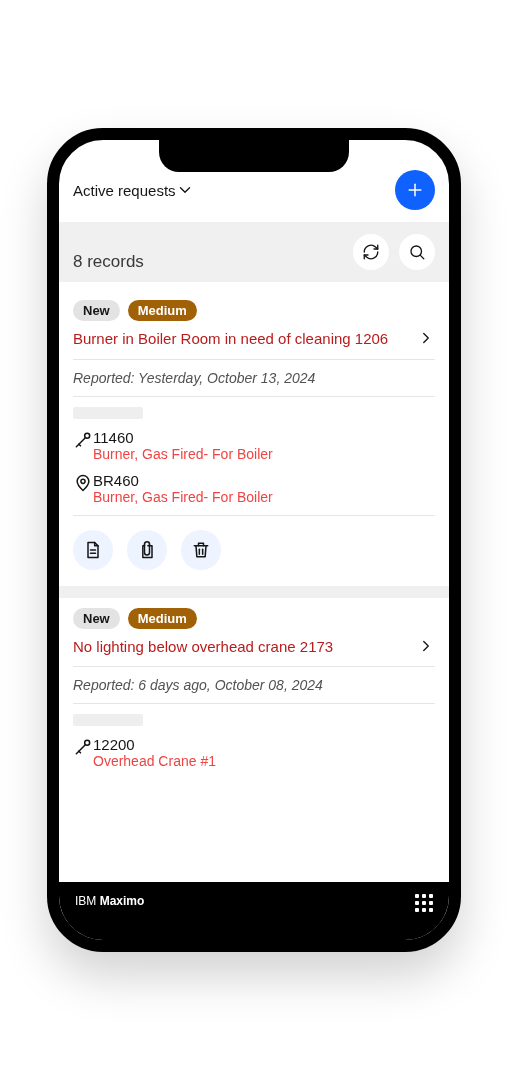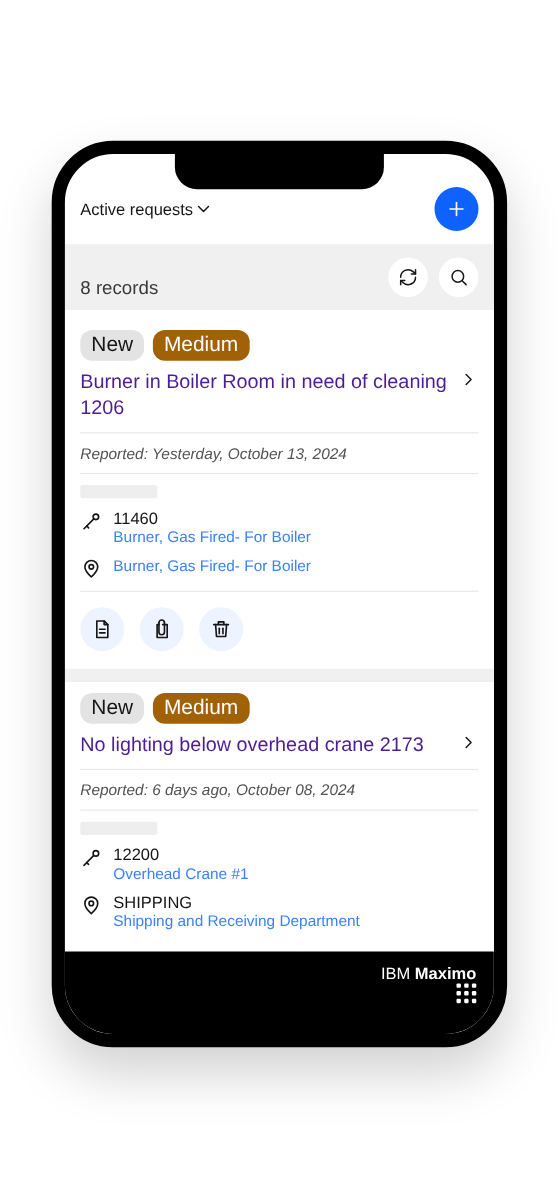--- a/index.html
+++ b/index.html
@@ -40,44 +40,44 @@
   .sub-count{flex:1;font-size:17px;color:#393939;margin-top:20px;}
   .round-btn{
     width:36px;height:36px;border-radius:50%;background:#fff;
     display:flex;align-items:center;justify-content:center;
   }
   .content{flex:1;overflow:hidden;background:#fff;padding-top:8px}
   .card{padding:10px 14px 16px 14px;}
   .divider-strip{height:12px;background:#f0f0f0;}
   .badges{display:flex;gap:8px;margin-bottom:8px;}
   .badge{
-    font-size:19px;padding:3px 10px;border-radius:11px;
+    font-size:13px;padding:3px 10px;border-radius:11px;font-weight:bold;
   }
   .badge-new{background:#e3e3e3;color:#161616;}
   .badge-medium{background:#a16207;color:#fff;}
   .title-row{display:flex;align-items:flex-start;gap:10px;}
-  .req-title{flex:1;font-size:18px;font-weight:500;color:#4c1d95;line-height:1.3;}
+  .req-title{flex:1;font-size:15px;font-weight:500;color:#b91c1c;line-height:1.3;}
   .reported{margin-top:10px;color:#525252;font-size:14px;font-style:italic;}
   .thinrule{border:none;border-top:1px solid #e6e6e6;margin:10px 0;}
   .skeleton{
     display:block;width:70px;height:12px;background:#eee;border-radius:2px;
     margin-bottom:0px;
   }
-  .asset-row{display:flex;gap:10px;align-items:flex-start;margin-top:10px;}
+  .asset-row{display:flex;align-items:flex-start;margin-top:10px;}
   .asset-row svg{flex:0 0 auto;margin-top:1px}
   .asset-id{font-size:15px;color:#161616;}
-  .asset-desc{font-size:14px;color:#3b82f6;}
+  .asset-desc{font-size:14px;color:#ef4444;}
   .actions{display:flex;gap:14px;margin-top:14px;}
   .action-btn{
     width:40px;height:40px;border-radius:50%;
     background:#edf3ff;display:flex;align-items:center;justify-content:center;
   }
   .footer{
-    background:#000;color:#fff;display:flex;align-items:flex-end;justify-content:space-between;
-    padding:12px 16px 28px 16px;font-size:15px;flex-direction:column;
+    background:#000;color:#fff;display:flex;align-items:flex-start;justify-content:space-between;
+    padding:12px 16px 28px 16px;font-size:12px;
   }
   .footer b{font-weight:600}
   .apps-icon{display:grid;grid-template-columns:repeat(3,4px);grid-template-rows:repeat(3,4px);gap:3px;}
   .apps-icon span{width:4px;height:4px;background:#fff;border-radius:1px}
   svg{stroke:#161616;fill:none;stroke-width:1.8;stroke-linecap:round;stroke-linejoin:round;}
 </style>
 </head>
 <body>
 
 <div class="phone">
@@ -144,20 +144,21 @@
           <div class="asset-id">11460</div>
           <div class="asset-desc">Burner, Gas Fired- For Boiler</div>
         </div>
       </div>
       <div class="asset-row">
         <svg width="20" height="20" viewBox="0 0 24 24">
               <path d="M12 21s-7-6.2-7-11a7 7 0 1 1 14 0c0 4.8-7 11-7 11z"></path>
               <circle cx="12" cy="10" r="2.5"></circle>
             </svg>
         <div>
+          <div class="asset-id">BR460</div>
           <div class="asset-desc">Burner, Gas Fired- For Boiler</div>
         </div>
       </div>
       <hr class="thinrule">
       <div class="actions">
         <div class="action-btn">
           <svg width="20" height="20" viewBox="0 0 24 24">
                 <path d="M6 3h8l4 4v14H6z"></path>
                 <polyline points="14 3 14 7 18 7"></polyline>
                 <line x1="9" y1="12" x2="15" y2="12"></line>
@@ -205,30 +206,20 @@
         <svg width="20" height="20" viewBox="0 0 24 24">
               <circle cx="17" cy="7" r="3"></circle>
               <path d="M14.5 9.5 L4 20"></path>
               <path d="M7 17 L9 19"></path>
             </svg>
         <div>
           <div class="asset-id">12200</div>
           <div class="asset-desc">Overhead Crane #1</div>
         </div>
       </div>
-      <div class="asset-row">
-        <svg width="20" height="20" viewBox="0 0 24 24">
-              <path d="M12 21s-7-6.2-7-11a7 7 0 1 1 14 0c0 4.8-7 11-7 11z"></path>
-              <circle cx="12" cy="10" r="2.5"></circle>
-            </svg>
-        <div>
-          <div class="asset-id">SHIPPING</div>
-          <div class="asset-desc">Shipping and Receiving Department</div>
-        </div>
-      </div>
     </div>
 
   </div>
 
   <div class="footer">
     <div>
       <span>IBM </span><b>Maximo</b>
     </div>
     <div class="apps-icon">
       <span></span>

